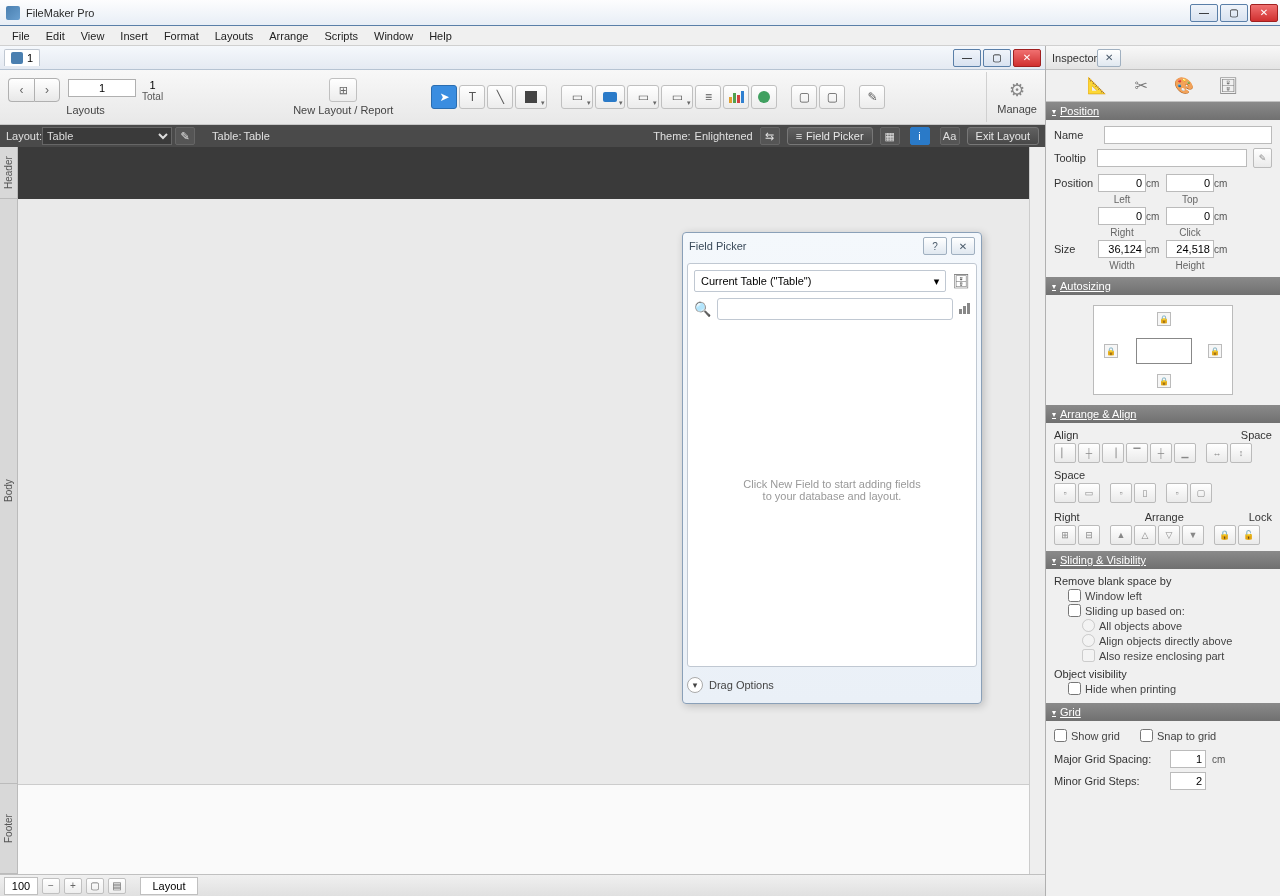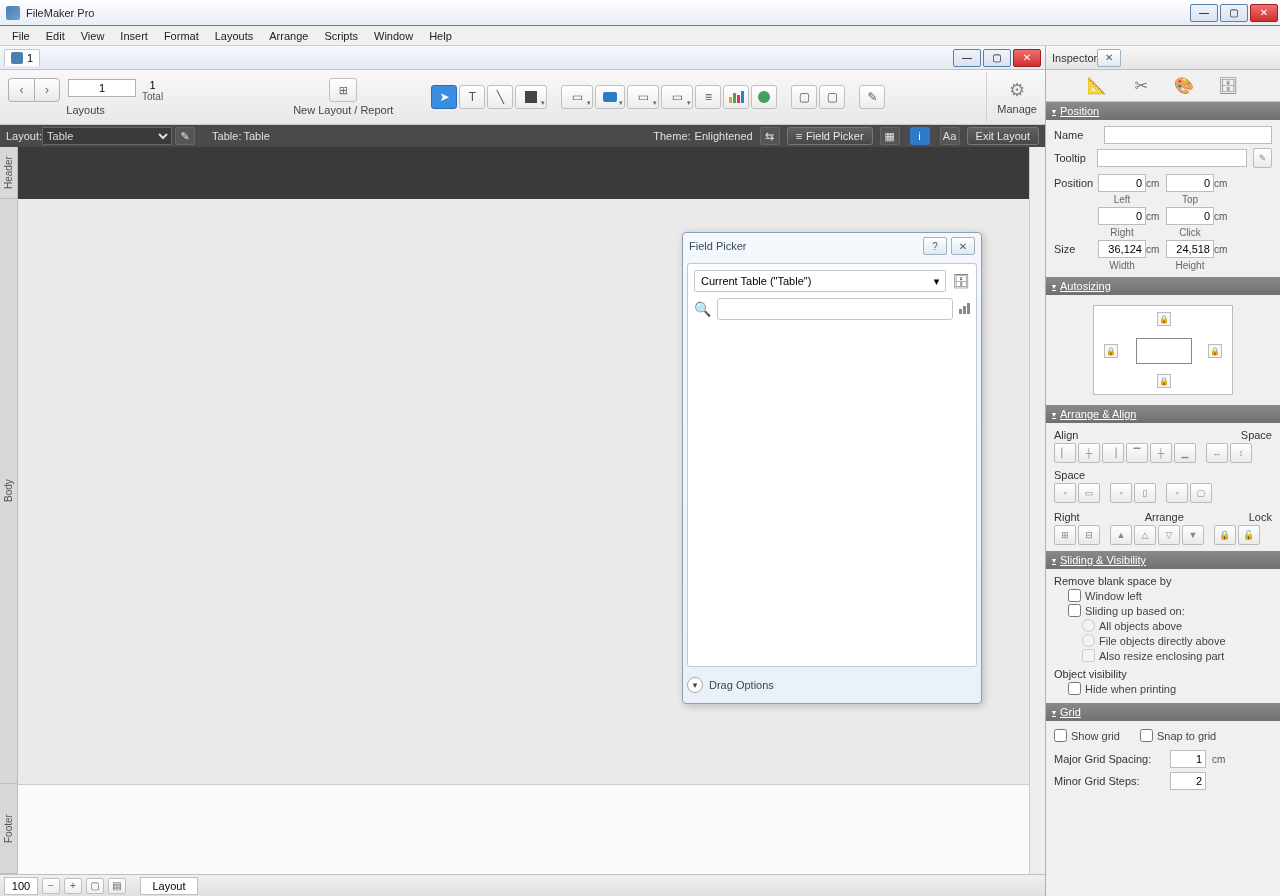--- a/index.html
+++ b/index.html
@@ -289,20 +289,23 @@
     </div>
     <div class="fp-search-row">
       <span style="color:#999;font-size:14px;">🔍</span>
       <input class="fp-search" style="">
       <span style="cursor:pointer;"><span class="bars-ico">
             <i style="height:5px;"></i>
             <i style="height:8px;"></i>
             <i style="height:11px;"></i>
           </span></span>
     </div>
+    <div class="fp-placeholder">
+      <div><span>Click New Field to start adding fields</span><br><span>to your database and layout.</span></div>
+    </div>
   </div>
   <div class="fp-drag">
     <span class="fp-drag-icon">▾</span>
     <span>Drag Options</span>
   </div>
 </div>
 
 <div class="inspector">
   <div class="insp-title">
     <span>Inspector</span>
@@ -428,21 +431,21 @@
     <div class="chk-row indent">
         <input type="checkbox" style="">
         <span>Sliding up based on:</span>
       </div>
     <div class="chk-row indent2">
         <input type="radio" disabled="" style="">
         <span>All objects above</span>
       </div>
     <div class="chk-row indent2">
         <input type="radio" disabled="" style="">
-        <span>File objects directly above</span>
+        <span>Align objects directly above</span>
       </div>
     <div class="chk-row indent2">
         <input type="checkbox" disabled="" style="">
         <span>Also resize enclosing part</span>
       </div>
     <div style="margin-top:6px;">Object visibility</div>
     <div class="chk-row indent">
         <input type="checkbox" style="">
         <span>Hide when printing</span>
       </div>

